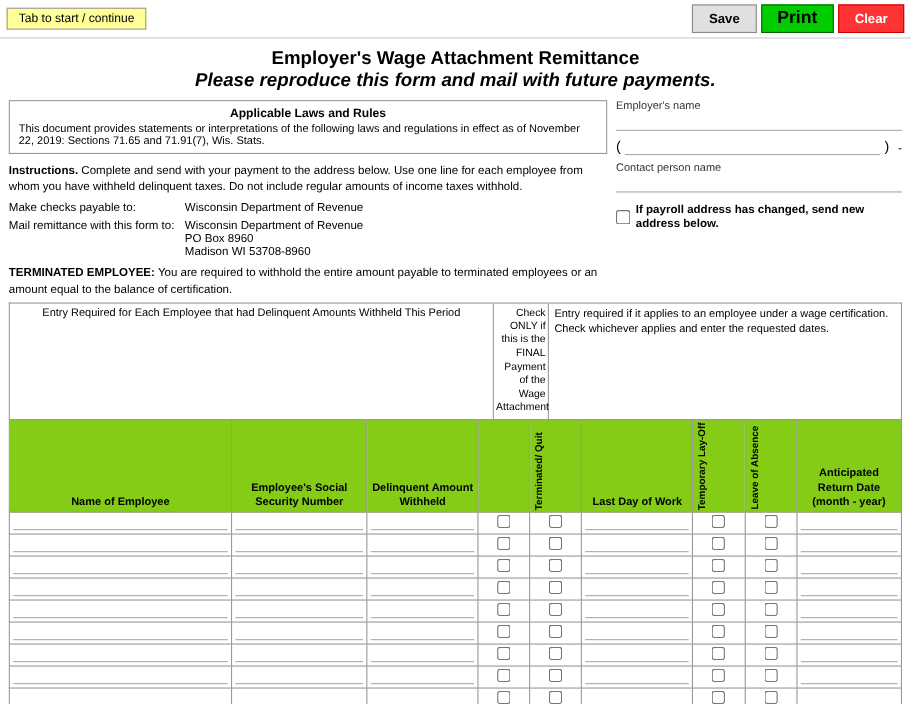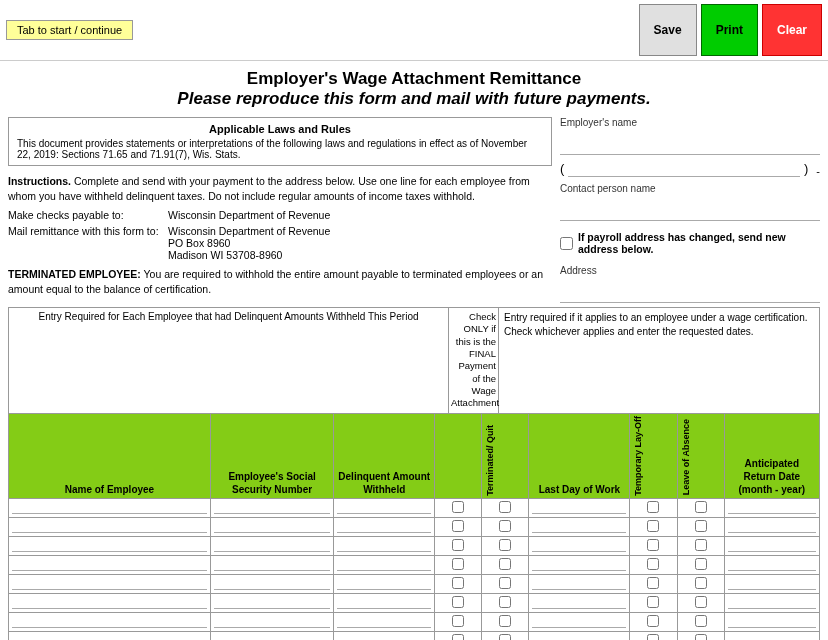--- a/index.html
+++ b/index.html
@@ -27,30 +27,30 @@
       font-size: 11px;
       cursor: pointer;
     }
     .top-right-btns {
       display: flex;
       gap: 4px;
     }
     .btn-save {
       background: #e0e0e0;
       border: 1px solid #888;
-      padding: 18px 14px;
+      padding: 3px 14px;
       font-size: 12px;
       font-weight: bold;
       cursor: pointer;
     }
     .btn-print {
       background: #00cc00;
       border: 1px solid #006600;
       padding: 3px 14px;
-      font-size: 12px;
+      font-size: 16px;
       font-weight: bold;
       cursor: pointer;
       color: #000;
     }
     .btn-clear {
       background: #ff3333;
       border: 1px solid #cc0000;
       padding: 3px 14px;
       font-size: 12px;
       font-weight: bold;
@@ -133,21 +133,21 @@
     .right-section {
       width: 260px;
       display: flex;
       flex-direction: column;
       gap: 6px;
     }
 
     .input-group {
       display: flex;
       flex-direction: column;
-      gap: 12px;
+      gap: 2px;
     }
     .input-label {
       font-size: 10px;
       color: #333;
     }
     .form-input {
       border: none;
       border-bottom: 1px solid #999;
       width: 100%;
       font-size: 11px;
@@ -368,24 +368,20 @@
     <div class="input-group">
       <span class="input-label">Contact person name</span>
       <input type="text" class="form-input" style="">
     </div>
 
     <div class="address-changed-row">
       <input type="checkbox" style="">
       <span>If payroll address has changed, send new address below.</span>
     </div>
 
-    <div class="input-group">
-      <span class="input-label">Address</span>
-      <input type="text" class="form-input" style="">
-    </div>
 
 
   </div>
 </div>
 
 <div class="table-section">
 
   <div class="table-header-info">
     <div class="table-header-left">Entry Required for Each Employee that had Delinquent Amounts Withheld This Period</div>
     <div style="width:50px; border-right:1px solid #999; padding:3px 2px; font-size:9.5px; text-align:right; line-height:1.3;">Check ONLY if this is the FINAL Payment of the Wage Attachment</div>

